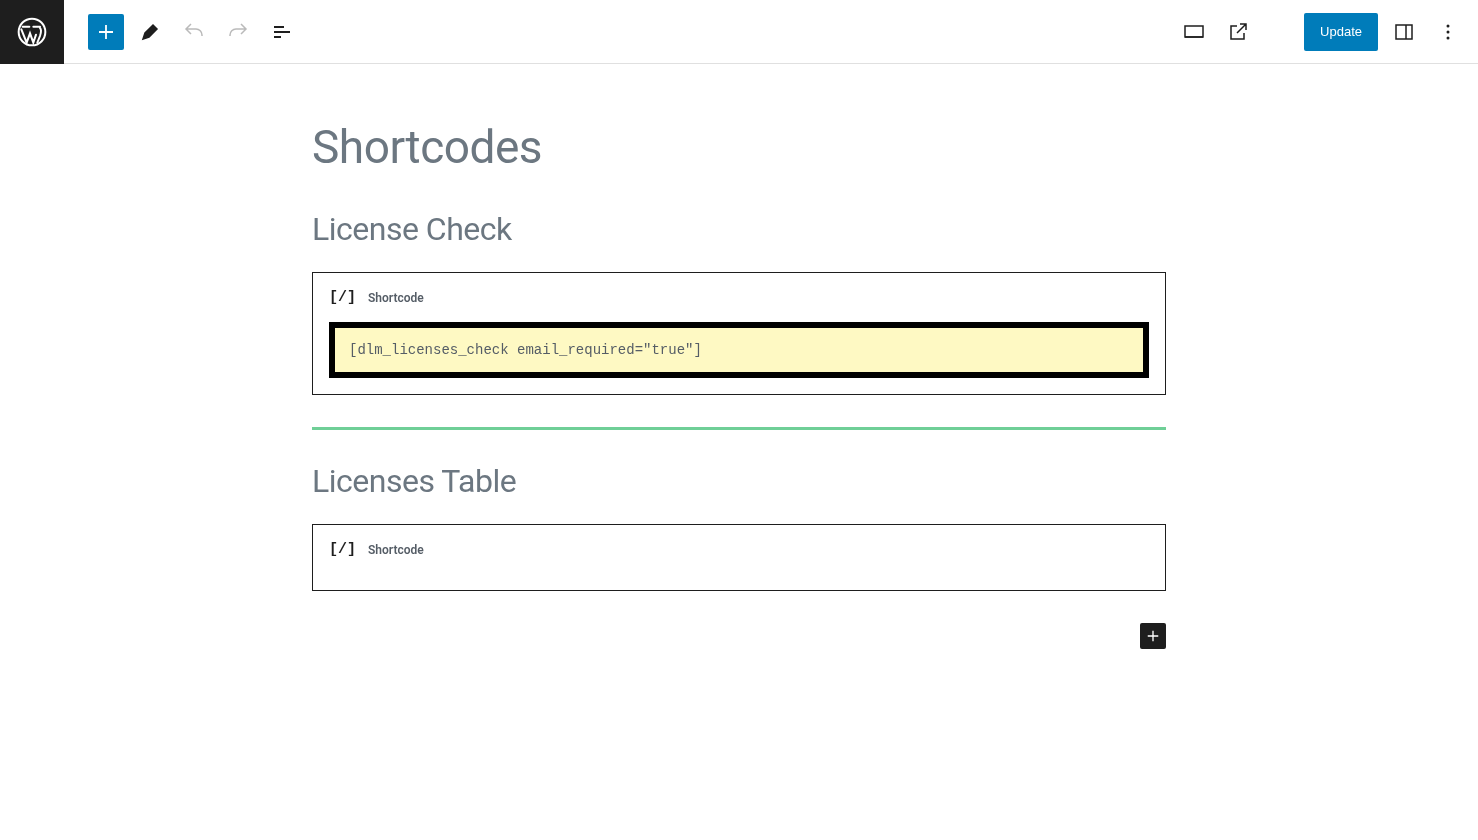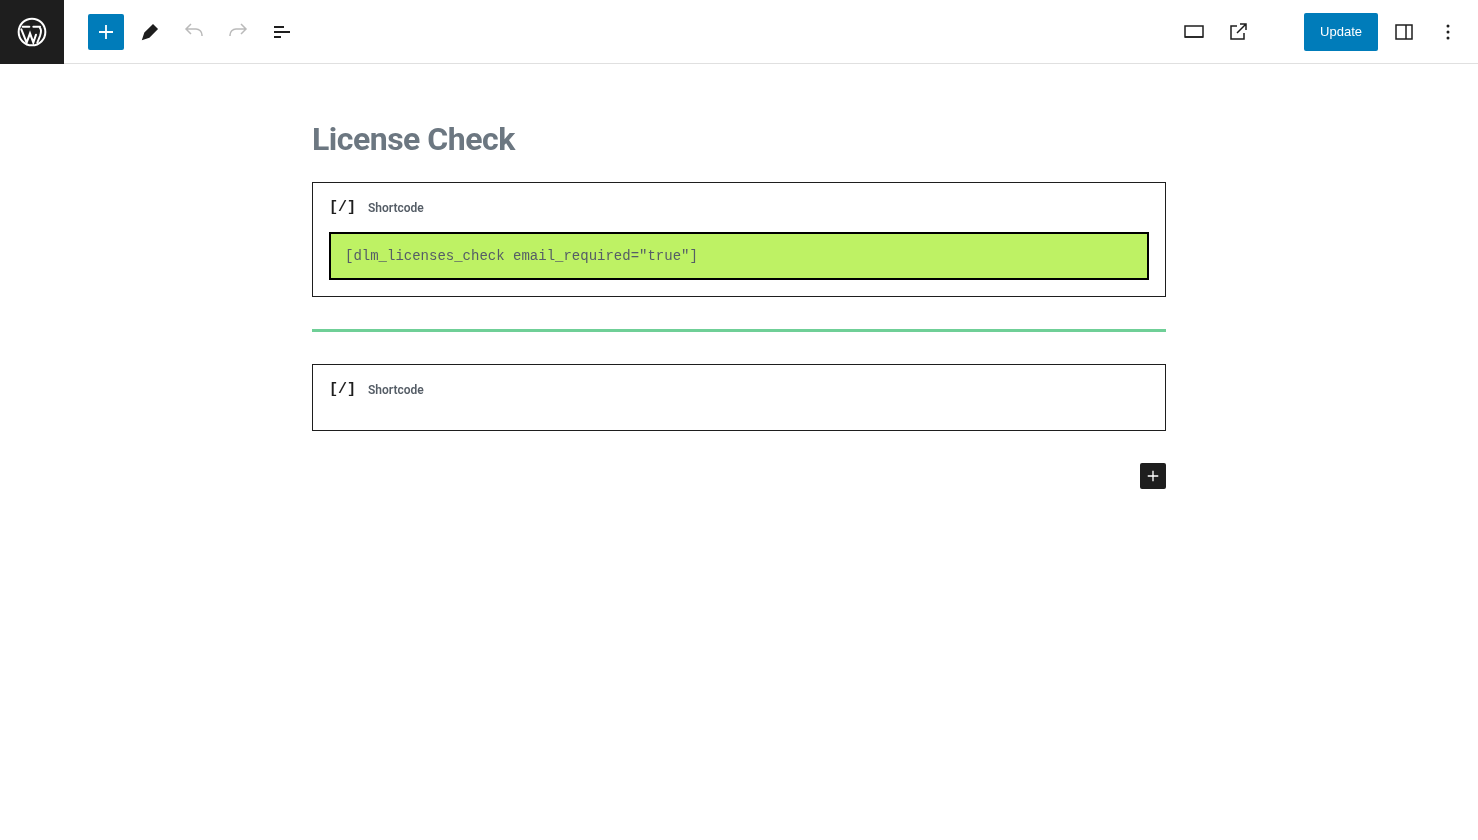--- a/index.html
+++ b/index.html
@@ -74,21 +74,21 @@
     }
     .page-title {
       font-size: 46px;
       font-weight: 400;
       color: #6c7781;
       margin-bottom: 36px;
       letter-spacing: -0.5px;
     }
     .section-heading {
       font-size: 32px;
-      font-weight: 700;
+      font-weight: 400;
       color: #6c7781;
       margin-bottom: 24px;
       letter-spacing: -0.5px;
     }
     .shortcode-block {
       border: 1px solid #1e1e1e;
       padding: 16px;
       margin-bottom: 32px;
     }
     .shortcode-header {
@@ -104,25 +104,25 @@
       font-weight: 600;
     }
     .shortcode-label {
       font-size: 12px;
       font-weight: 600;
       color: #555d66;
     }
     .shortcode-input {
       width: 100%;
       padding: 14px 14px;
-      border: 2px solid #000000;
+      border: 6px solid #000000;
       font-family: "Courier New", Menlo, Consolas, monospace;
       font-size: 14px;
       color: #555d66;
-      background: #bef264;
+      background: #fef9c3;
       outline: none;
     }
     .separator {
       height: 3px;
       background: #6fcf97;
       border: none;
       margin: 0 0 32px 0;
     }
     .add-block-btn {
       width: 26px;
@@ -207,32 +207,34 @@
         <circle cx="12" cy="6" r="1.5" fill="#1e1e1e"></circle>
         <circle cx="12" cy="12" r="1.5" fill="#1e1e1e"></circle>
         <circle cx="12" cy="18" r="1.5" fill="#1e1e1e"></circle>
       </svg>
     </button>
   </div>
 </div>
 
 <div class="content-wrapper">
   <div class="content">
+    <h1 class="page-title">Shortcodes</h1>
 
     <h2 class="section-heading">License Check</h2>
     <div class="shortcode-block">
       <div class="shortcode-header">
         <span class="shortcode-icon">[/]</span>
         <span class="shortcode-label">Shortcode</span>
       </div>
       <input class="shortcode-input" type="text" value="[dlm_licenses_check email_required=&quot;true&quot;]" style="">
     </div>
 
     <hr class="separator">
 
+    <h2 class="section-heading">Licenses Table</h2>
     <div class="shortcode-block">
       <div class="shortcode-header">
         <span class="shortcode-icon">[/]</span>
         <span class="shortcode-label">Shortcode</span>
       </div>
     </div>
 
     <div class="add-block-container">
       <button class="add-block-btn">
         <svg width="18" height="18" viewBox="0 0 24 24">

